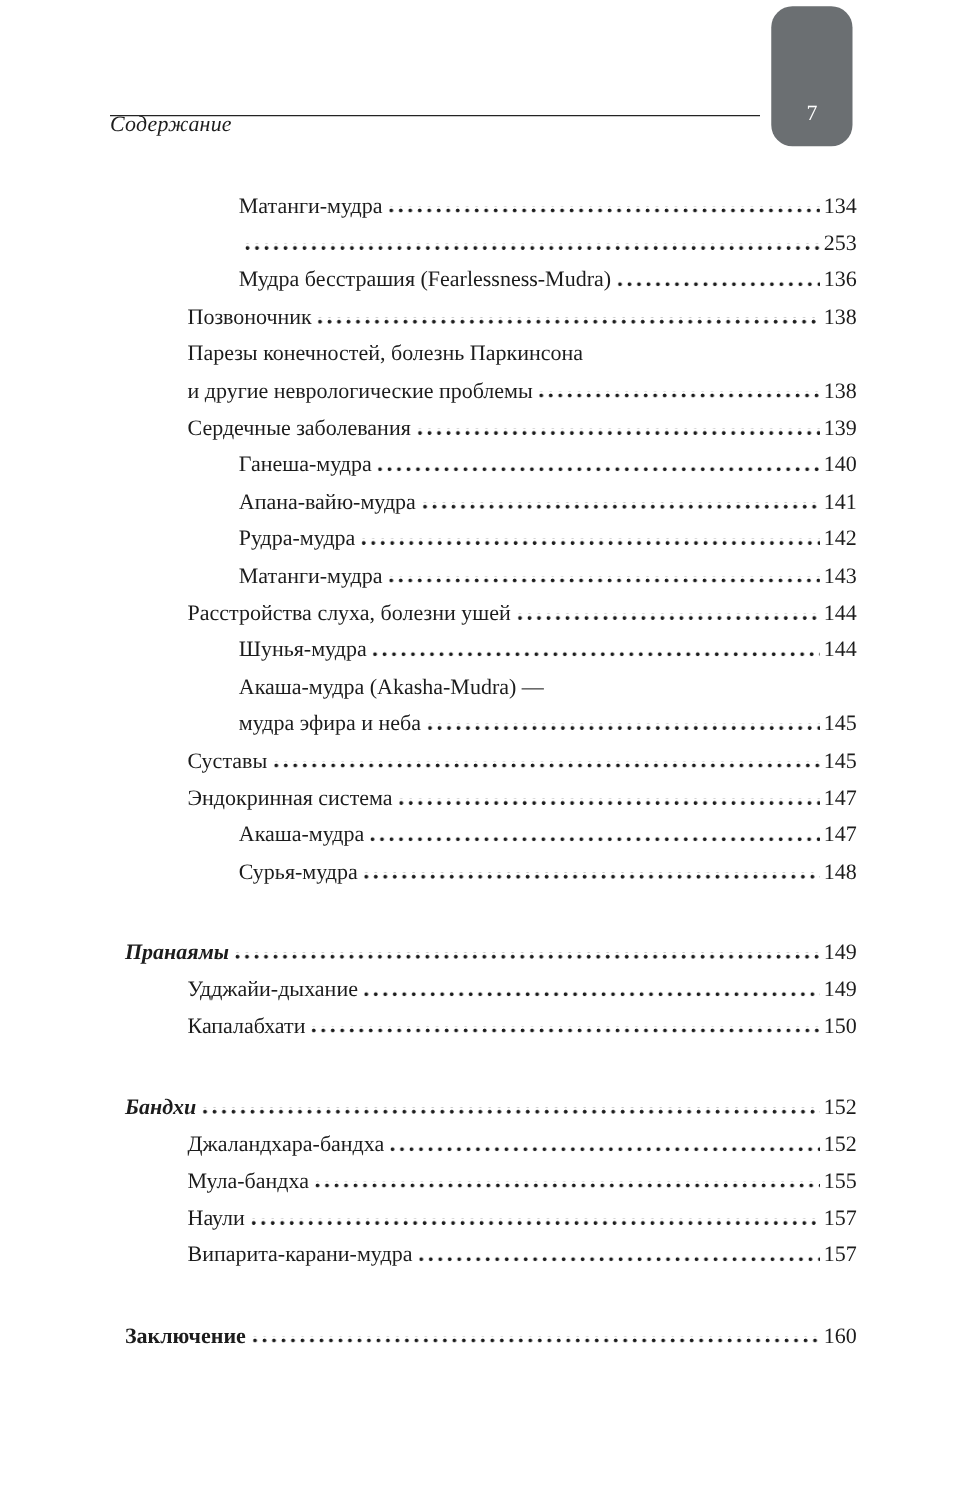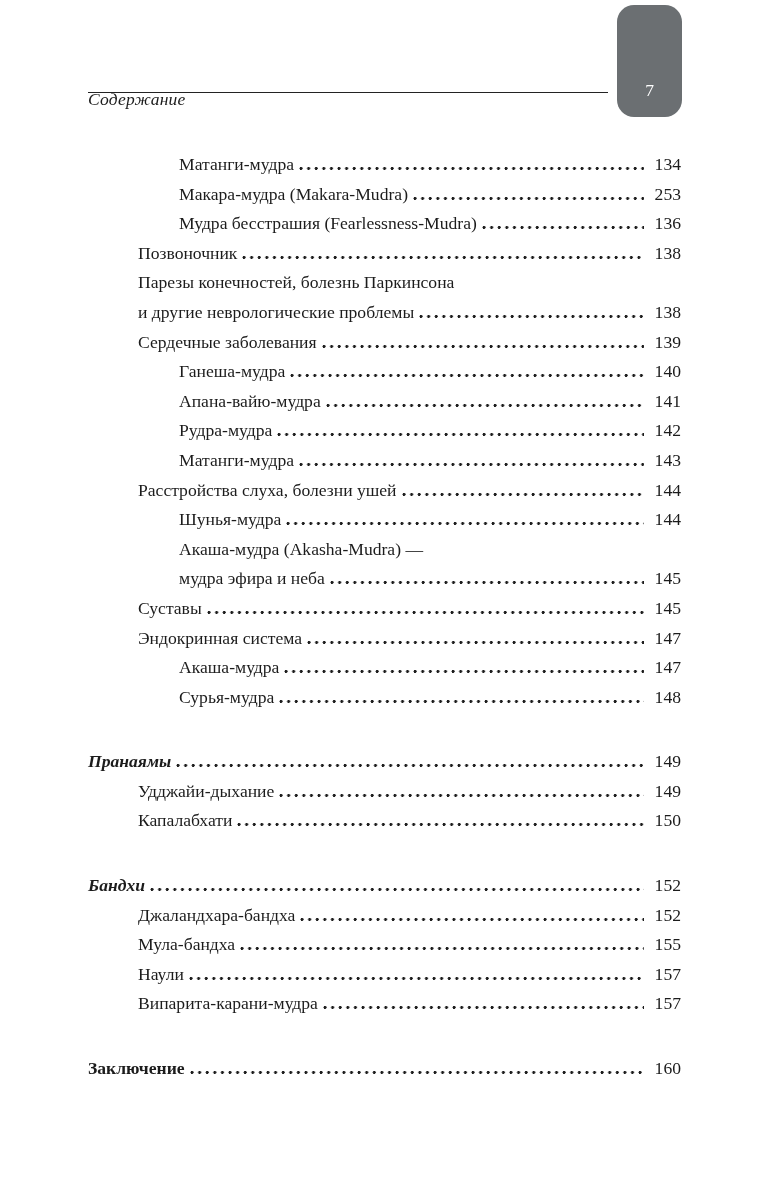--- a/index.html
+++ b/index.html
@@ -32,21 +32,21 @@
     margin-top:23px;
   }
   .head-rule {
     position:absolute;
     top:92px; left:88px;
     width:520px; height:0;
     border-top:1.4px solid #232323;
   }
   .toc {
     position:absolute;
-    top:150px; left:88px;
+    top:150px; left:100px;
     width:593px;
     font-size:17.6px;
   }
   .row {
     display:flex;
     align-items:baseline;
     line-height:29.6px;
     white-space:nowrap;
   }
   .indent-1 { padding-left:50px; }
@@ -61,21 +61,20 @@
     height:5px;
     margin:0 3px 0 5px;
     background-image:radial-gradient(circle at 2px 3.4px, #1c1c1c 1.25px, transparent 1.8px);
     background-size:7.6px 5px;
     background-repeat:repeat-x;
     background-position:0 0;
   }
   .pagenum {
     flex:0 0 auto;
     min-width:34px;
-    text-align:right;
   }
 </style>
 </head>
 <body>
 
 <div class="page">
 
   <div class="page-tab">
     <span>7</span>
   </div>
@@ -85,21 +84,20 @@
 
   <div class="toc">
 
     <div class="row indent-2">
       <span class="label">Матанги-мудра</span>
       <span class="leader"></span>
       <span class="pagenum">134</span>
     </div>
 
     <div class="row indent-2">
-      <span class="label">Макара-мудра (Makara-Mudra)</span>
       <span class="leader"></span>
       <span class="pagenum">253</span>
     </div>
 
     <div class="row indent-2">
       <span class="label">Мудра бесстрашия (Fearlessness-Mudra)</span>
       <span class="leader"></span>
       <span class="pagenum">136</span>
     </div>
 

